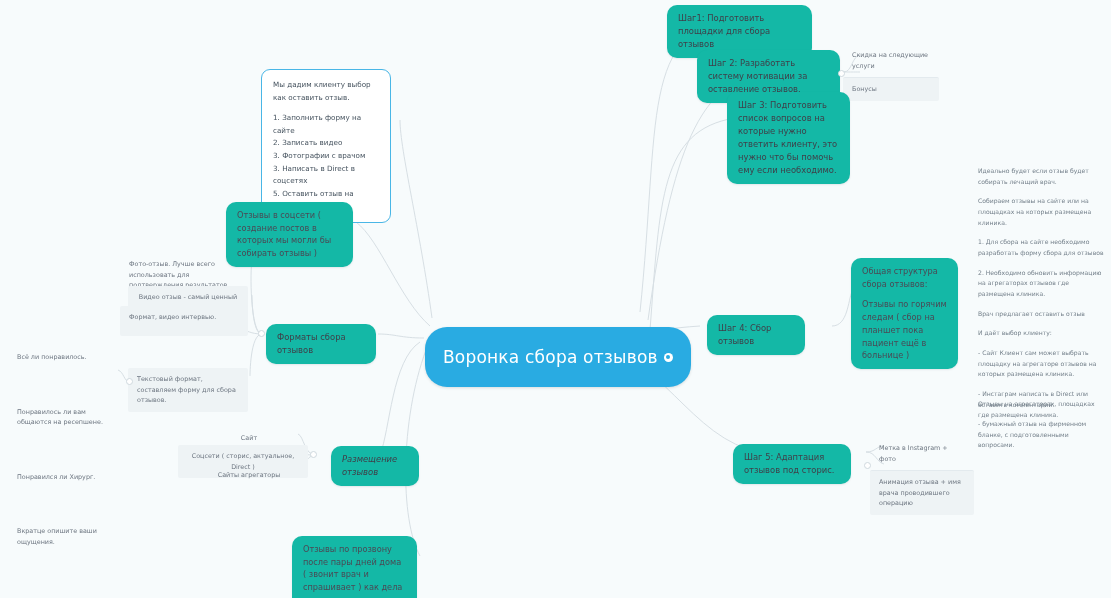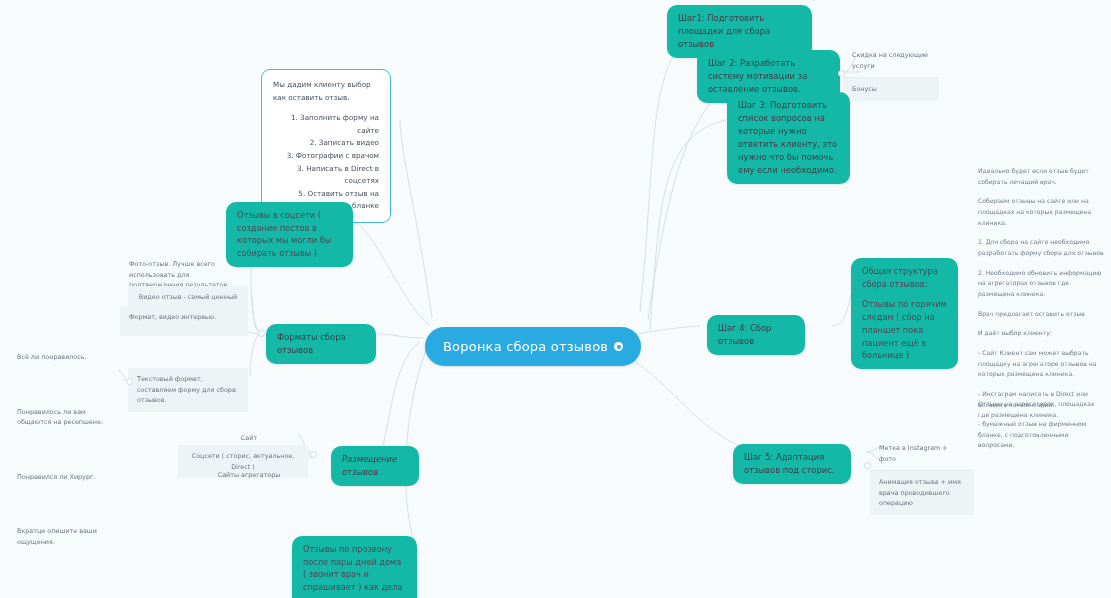--- a/index.html
+++ b/index.html
@@ -12,22 +12,22 @@
   }
   #canvas{position:absolute;inset:0;width:1111px;height:598px;}
   #links{position:absolute;left:0;top:0;width:1111px;height:598px;pointer-events:none;}
 
   .node{position:absolute;box-sizing:border-box;}
 
   
   .root{
     background:#29abe2;color:#ffffff;
     border-radius:22px;
-    padding:12px 18px;
-    font-size:13px;
+    padding:20px 18px;
+    font-size:17px;
     letter-spacing:.2px;
     display:flex;align-items:center;gap:6px;
     box-shadow:0 1px 3px rgba(0,0,0,.12);
     white-space:nowrap;
   }
   .root .dot{
     width:9px;height:9px;border-radius:50%;
     background:#ffffff;display:inline-block;flex:none;
     position:relative;
   }
@@ -63,21 +63,21 @@
   .card-outline{
     background:#ffffff;
     border:1px solid #49b6e6;
     border-radius:9px;
     padding:9px 11px;
     font-size:7.2px;
     line-height:1.75;
     color:#45525e;
   }
   .card-outline .lead{margin:0 0 8px 0;}
-  .card-outline ol{margin:0;padding:0;list-style:none;text-align:right;}
+  .card-outline ol{margin:0;padding:0;list-style:none;}
   .card-outline ol li{margin:0;}
 
   .stack{display:flex;flex-direction:column;}
   .sep{border-top:1px solid #e3eaee;}
 
   .txt-col{
     position:absolute;
     font-size:6.1px;
     line-height:1.75;
     color:#74808b;

